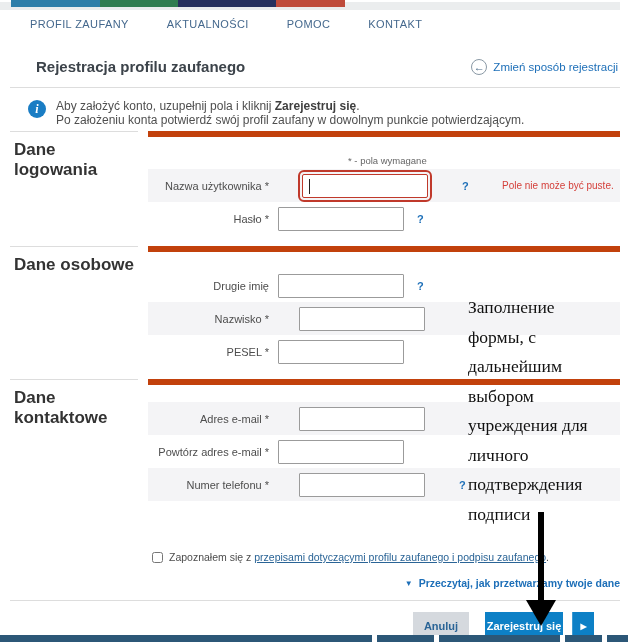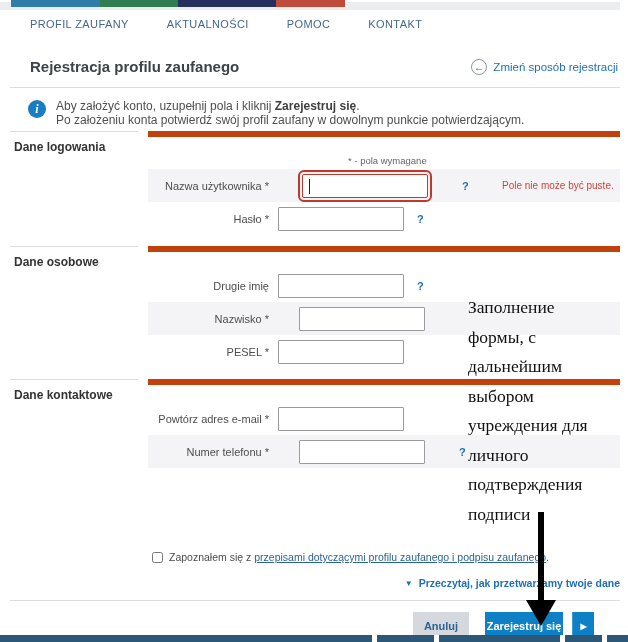--- a/index.html
+++ b/index.html
@@ -10,37 +10,37 @@
   }
   
   .topstrip { position:absolute; left:0; top:2px; width:620px; height:8px; background:#ebedee; }
   .topbar { position:absolute; left:11px; top:0; height:7px; display:flex; }
   .topbar div { height:7px; }
   
   .nav { position:absolute; left:30px; top:18px; display:flex; gap:38px; }
   .nav-item { font-size:11px; color:#44688d; letter-spacing:.4px; cursor:pointer; }
   
   .header { position:absolute; left:0; top:52px; width:628px; height:34px; }
-  .page-title { position:absolute; left:30px; top:6px; font-size:15px; font-weight:bold; color:#3c434a; }
+  .page-title { position:absolute; left:36px; top:6px; font-size:15px; font-weight:bold; color:#3c434a; }
   .change-link { position:absolute; right:10px; top:7px; display:flex; align-items:center; gap:6px; cursor:pointer; }
   .change-link .circ { width:16px; height:16px; border-radius:50%; border:1px solid #8a99a5; color:#4a6a88;
     font-size:11px; line-height:14px; text-align:center; }
   .change-link .txt { font-size:11.5px; color:#1d6fb8; }
   .hr { position:absolute; left:10px; width:610px; border-top:1px solid #ddd; }
   
   .info { position:absolute; left:0; top:96px; width:628px; }
   .info-icon { position:absolute; left:28px; top:4px; width:18px; height:18px; border-radius:50%;
     background:#1a7dc4; color:#fff; font-weight:bold; font-size:12px; text-align:center; line-height:18px;
     font-family:"Liberation Serif", serif; font-style:italic; }
   .info-text { position:absolute; left:56px; top:3px; font-size:12px; color:#4f4f4f; line-height:14px; }
   .info-text b { color:#3f3f3f; }
   
   .form { position:absolute; left:10px; top:131px; width:610px; }
   .section { display:flex; }
-  .section-title { width:128px; border-top:1px solid #ddd; padding-top:8px; font-size:12px;
+  .section-title { width:128px; border-top:1px solid #ddd; padding-top:8px; font-size:17px;
     font-weight:bold; color:#333; padding-left:4px; }
   .section-rows { flex:1; border-top:6px solid #c2410c; margin-left:10px; padding-top:17px; padding-bottom:11px; }
   .req-note { font-size:9.5px; color:#666; margin:1px 0 2px 200px; height:12px; }
   .row { display:flex; align-items:center; height:33px; }
   .row.shaded { background:#f4f4f6;gap:21px; }
   .row-label { width:130px; text-align:right; padding-right:9px; font-size:11px; color:#4d4d4d; }
   .inp-wrap { position:relative; }
   .row input[type=text] { width:126px; height:24px; border:1px solid #9b9b9b; background:#fff;
     font-size:12px; padding:0 4px; border-radius:1px; }
   .row.err input[type=text] { border:1px solid #c0392b; outline:2px solid #c0392b; outline-offset:2px;
@@ -142,20 +142,24 @@
         </div>
         <div class="row">
           <div class="row-label">PESEL *</div>
           <div class="inp-wrap"><input type="text" style=""></div>
         </div>
       </div>
     </div>
     <div class="section">
       <div class="section-title">Dane kontaktowe</div>
       <div class="section-rows">
+        <div class="row shaded">
+          <div class="row-label">Adres e-mail *</div>
+          <div class="inp-wrap"><input type="text" style=""></div>
+        </div>
         <div class="row">
           <div class="row-label">Powtórz adres e-mail *</div>
           <div class="inp-wrap"><input type="text" style=""></div>
         </div>
         <div class="row shaded">
           <div class="row-label">Numer telefonu *</div>
           <div class="inp-wrap"><input type="text" style=""></div>
           <div class="help">?</div>
         </div>
       </div>

